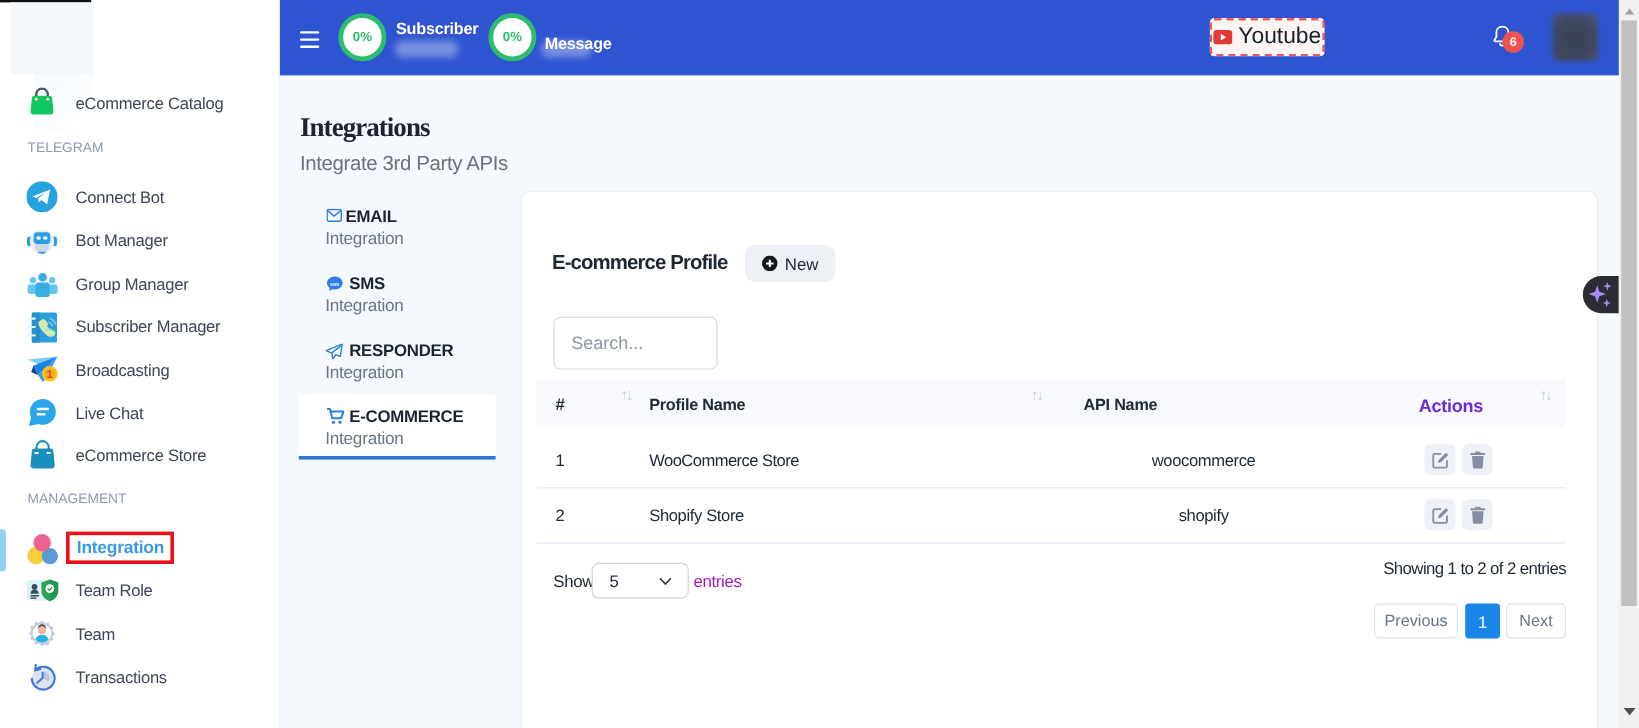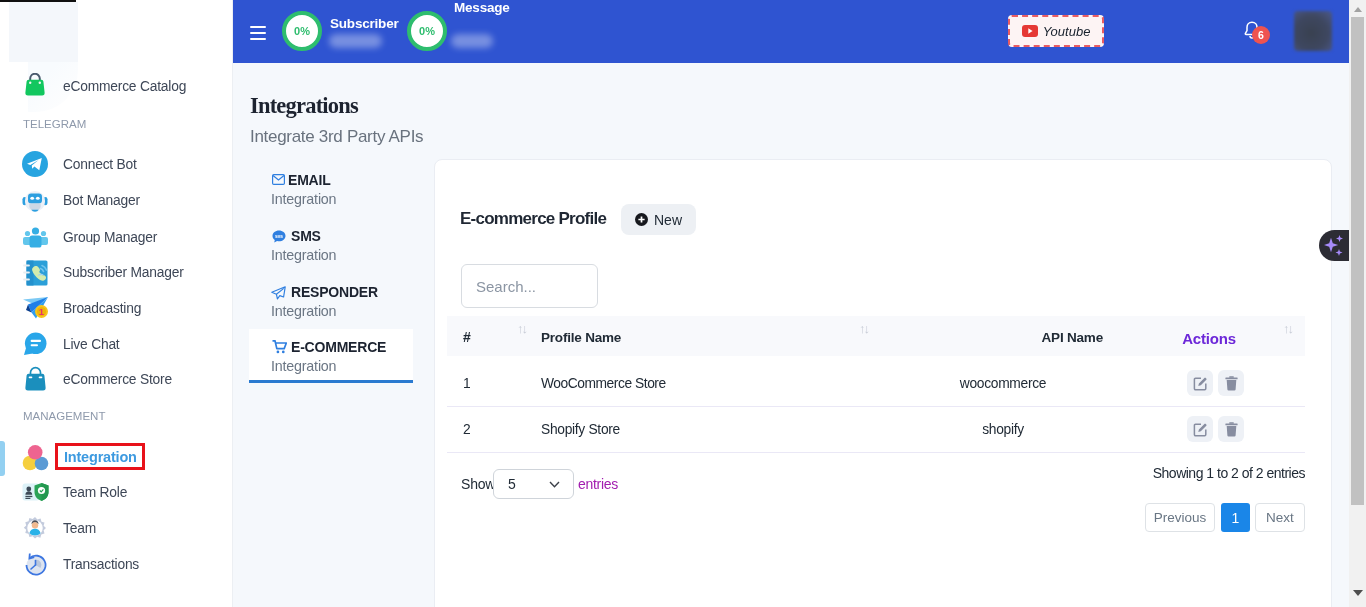--- a/index.html
+++ b/index.html
@@ -14,29 +14,29 @@
 
   <div class="abs" style="left:17px;top:25.5px;width:16px;height:2.4px;background:#fff;border-radius:2px;"></div>
   <div class="abs" style="left:17px;top:31.5px;width:16px;height:2.4px;background:#fff;border-radius:2px;"></div>
   <div class="abs" style="left:17px;top:37.5px;width:16px;height:2.4px;background:#fff;border-radius:2px;"></div>
 
   <div class="abs" style="left:49px;top:11px;width:40px;height:40px;border-radius:50%;background:#fff;border:4px solid #2ebd6e;display:flex;align-items:center;justify-content:center;font-size:11px;font-weight:bold;color:#2ebd6e;">0%</div>
   <div class="abs" style="left:97px;top:16px;font-size:13.5px;letter-spacing:-0.2px;font-weight:bold;color:#fff;">Subscriber</div>
   <div class="abs" style="left:96px;top:34px;width:53px;height:14px;background:rgba(255,255,255,0.35);border-radius:7px;filter:blur(3px);"></div>
 
   <div class="abs" style="left:174px;top:11px;width:40px;height:40px;border-radius:50%;background:#fff;border:4px solid #2ebd6e;display:flex;align-items:center;justify-content:center;font-size:11px;font-weight:bold;color:#2ebd6e;">0%</div>
-  <div class="abs" style="left:221px;top:0;font-size:13.5px;letter-spacing:-0.2px;font-weight:bold;color:#fff;">Message</div>
+  <div class="abs" style="left:221px;top:29px;font-size:13.5px;letter-spacing:-0.2px;font-weight:bold;color:#fff;">Message</div>
   <div class="abs" style="left:218px;top:34px;width:42px;height:14px;background:rgba(255,255,255,0.35);border-radius:7px;filter:blur(3px);"></div>
 
   <div class="abs" style="left:775px;top:15px;width:96px;height:32px;background:#fdf4f4;border:2px dashed #e95b62;border-radius:4px;display:flex;align-items:center;justify-content:center;gap:5px;">
     <svg width="16" height="12" viewBox="0 0 16 12">
         <rect x="0" y="0" width="16" height="12" rx="3" fill="#e53935"></rect>
         <path d="M6.3 3.2 L10.6 6 L6.3 8.8 Z" fill="#fff"></path>
       </svg>
-    <span style="font-size:13px;color:#17202c;font-style:italic;">Youtube</span>
+    <span style="font-size:19px;color:#17202c;">Youtube</span>
   </div>
 
 
   <svg class="abs" style="left:1011px;top:21px;" width="16" height="19" viewBox="0 0 16 19">
     <path d="M8 1.2 c3.2 0 5 2.4 5 5 v3.4 l1.6 2.8 c.3 .5 0 1-.6 1 H2 c-.6 0-.9-.5-.6-1 L3 9.6 V6.2 c0-2.6 1.8-5 5-5 Z" fill="none" stroke="#fff" stroke-width="1.5"></path>
     <path d="M6 15 a2 2 0 0 0 4 0" fill="none" stroke="#fff" stroke-width="1.5"></path>
   </svg>
   <div class="abs" style="left:1019px;top:26px;width:18px;height:18px;border-radius:50%;background:#ee5350;color:#fff;font-size:10.5px;font-weight:bold;display:flex;align-items:center;justify-content:center;">6</div>
 
   <div class="abs" style="left:1061px;top:11px;width:38px;height:40px;border-radius:4px;background:radial-gradient(circle at 45% 55%, #394150 0%, #3e4760 55%, #4b598c 100%);filter:blur(1.6px);"></div>
@@ -91,21 +91,21 @@
 
 <div class="abs" style="left:461px;top:264px;width:137px;height:44px;background:#fff;border:1px solid #d8dce1;border-radius:6px;display:flex;align-items:center;padding-left:14px;">
   <span style="font-size:15px;color:#8b95a3;">Search...</span>
 </div>
 
 <div class="abs" style="left:447px;top:316px;width:858px;height:40px;background:#f8f9fc;"></div>
 <div class="abs" style="left:463px;top:329px;font-size:14px;font-weight:bold;color:#212b36;">#</div>
 <div class="abs" style="left:517px;top:321px;font-size:13px;color:#c7ccd6;letter-spacing:-2px;">↑↓</div>
 <div class="abs" style="left:541px;top:330px;font-size:13.5px;letter-spacing:-0.2px;font-weight:bold;color:#212b36;">Profile Name</div>
 <div class="abs" style="left:859px;top:321px;font-size:13px;color:#c7ccd6;letter-spacing:-2px;">↑↓</div>
-<div class="abs" style="left:903px;top:330px;width:200px;text-align:right;font-size:13.5px;letter-spacing:-0.2px;font-weight:bold;color:#212b36;">API Name</div>
+<div class="abs" style="left:903px;top:330px;width:200px;text-align:left;font-size:13.5px;letter-spacing:-0.2px;font-weight:bold;color:#212b36;">API Name</div>
 <div class="abs" style="left:1109px;top:330px;width:200px;text-align:center;font-size:15px;letter-spacing:-0.2px;font-weight:bold;color:#6d28d9;">Actions</div>
 <div class="abs" style="left:1283px;top:321px;font-size:13px;color:#c7ccd6;letter-spacing:-2px;">↑↓</div>
 
 <div class="abs" style="left:463px;top:376px;font-size:13.8px;color:#212b36;">1</div>
 <div class="abs" style="left:541px;top:376px;font-size:13.8px;letter-spacing:-0.45px;color:#212b36;">WooCommerce Store</div>
 <div class="abs" style="left:903px;top:376px;width:200px;text-align:center;font-size:13.8px;letter-spacing:-0.3px;color:#212b36;">woocommerce</div>
 <div class="abs" style="left:1187px;top:370px;width:26px;height:26px;background:#eef1f6;border-radius:6px;display:flex;align-items:center;justify-content:center;">
   <svg width="15" height="15" viewBox="0 0 15 15">
       <path d="M12.8 7.6 V12.6 a1.1 1.1 0 0 1 -1.1 1.1 H2.5 a1.1 1.1 0 0 1 -1.1-1.1 V3.4 a1.1 1.1 0 0 1 1.1-1.1 H8" fill="none" stroke="#878da0" stroke-width="1.5"></path>
       <path d="M5.3 9.9 L5.9 7.4 L11.4 1.9 a0.9 0.9 0 0 1 1.3 0 l0.6 0.6 a0.9 0.9 0 0 1 0 1.3 L7.8 9.3 Z" fill="#878da0"></path>

